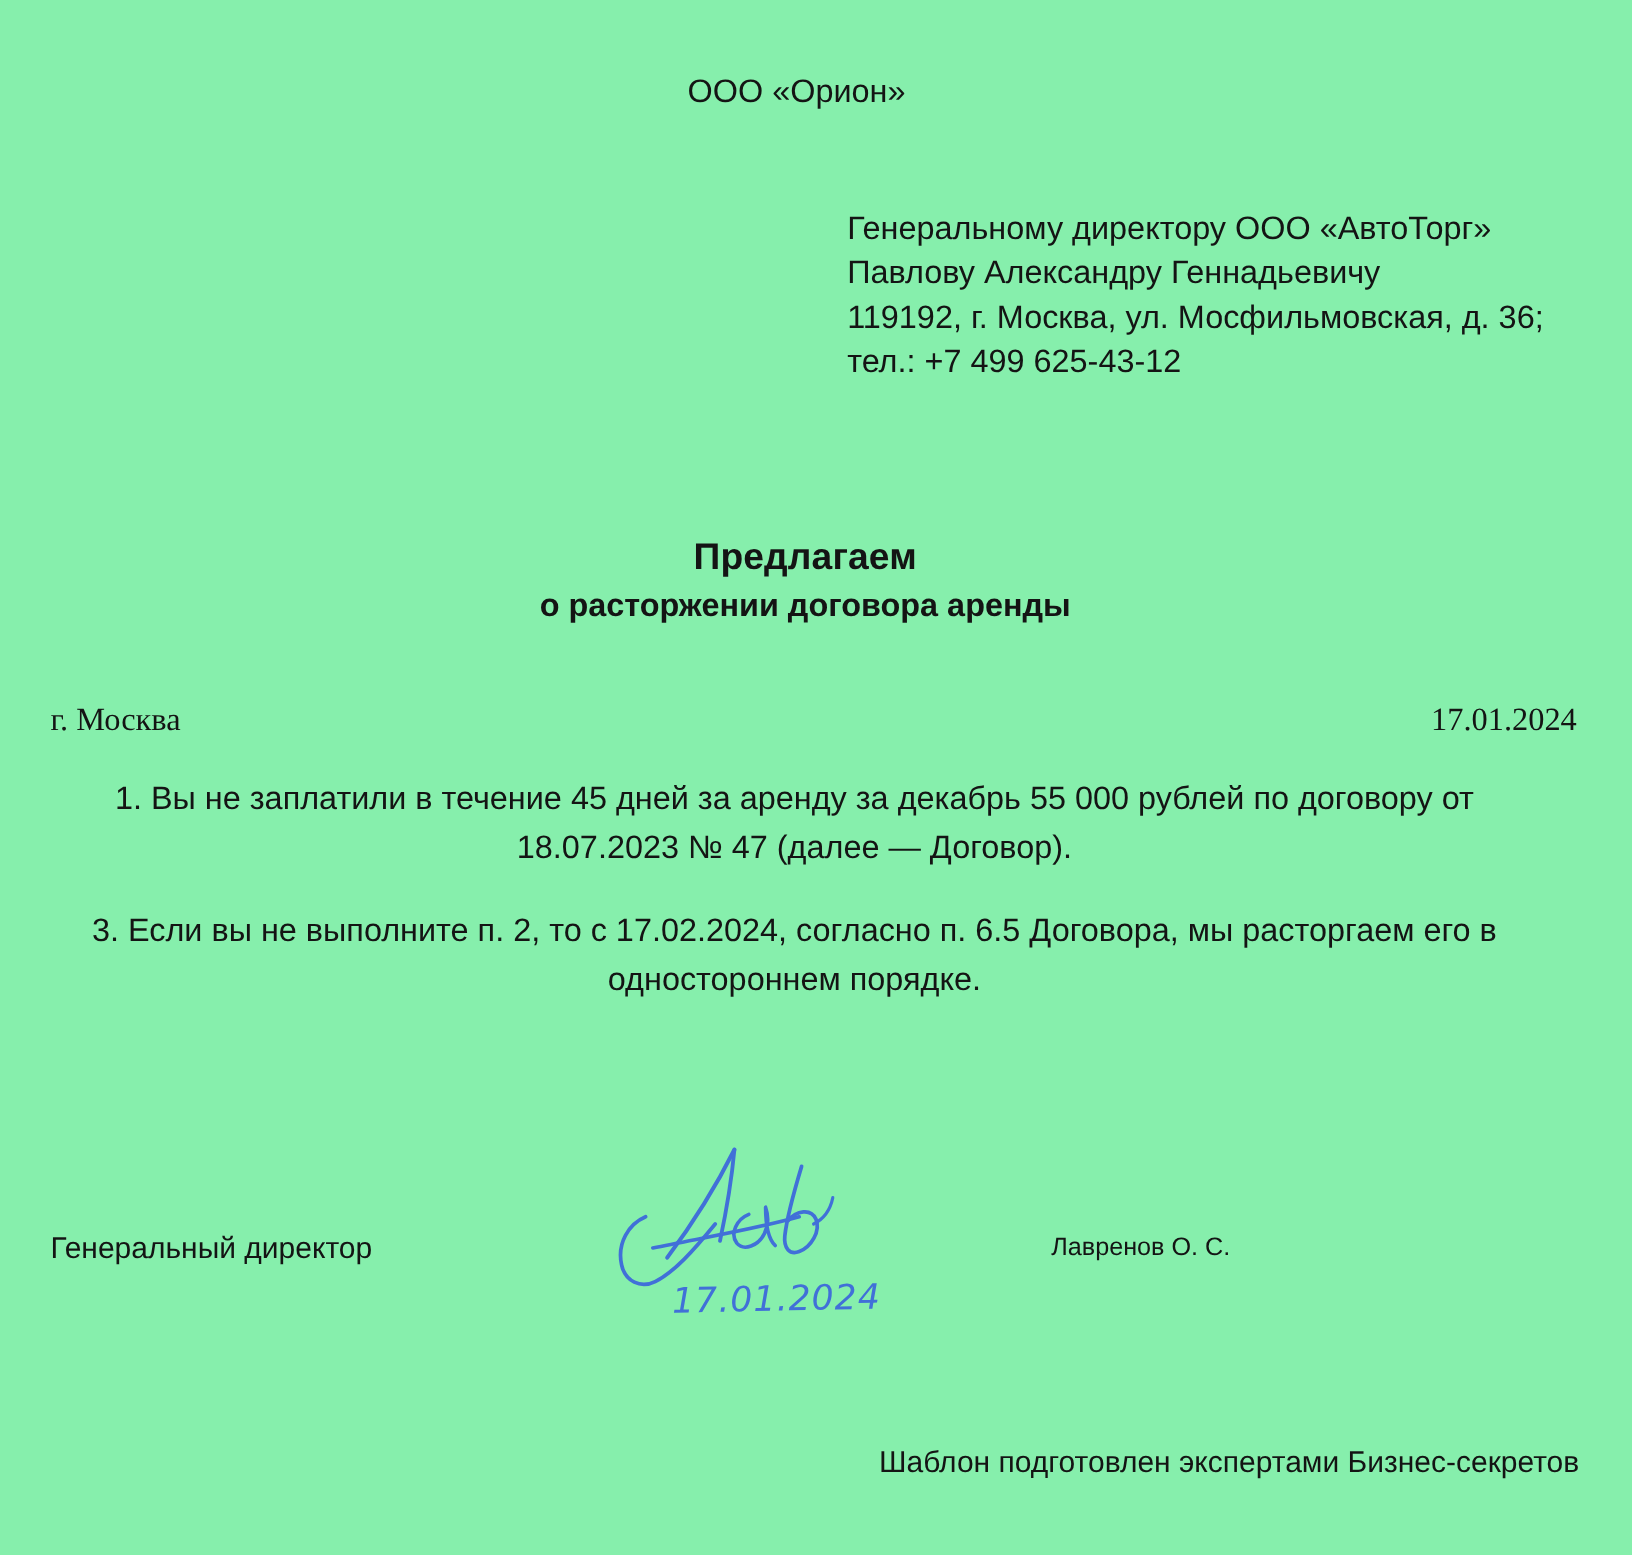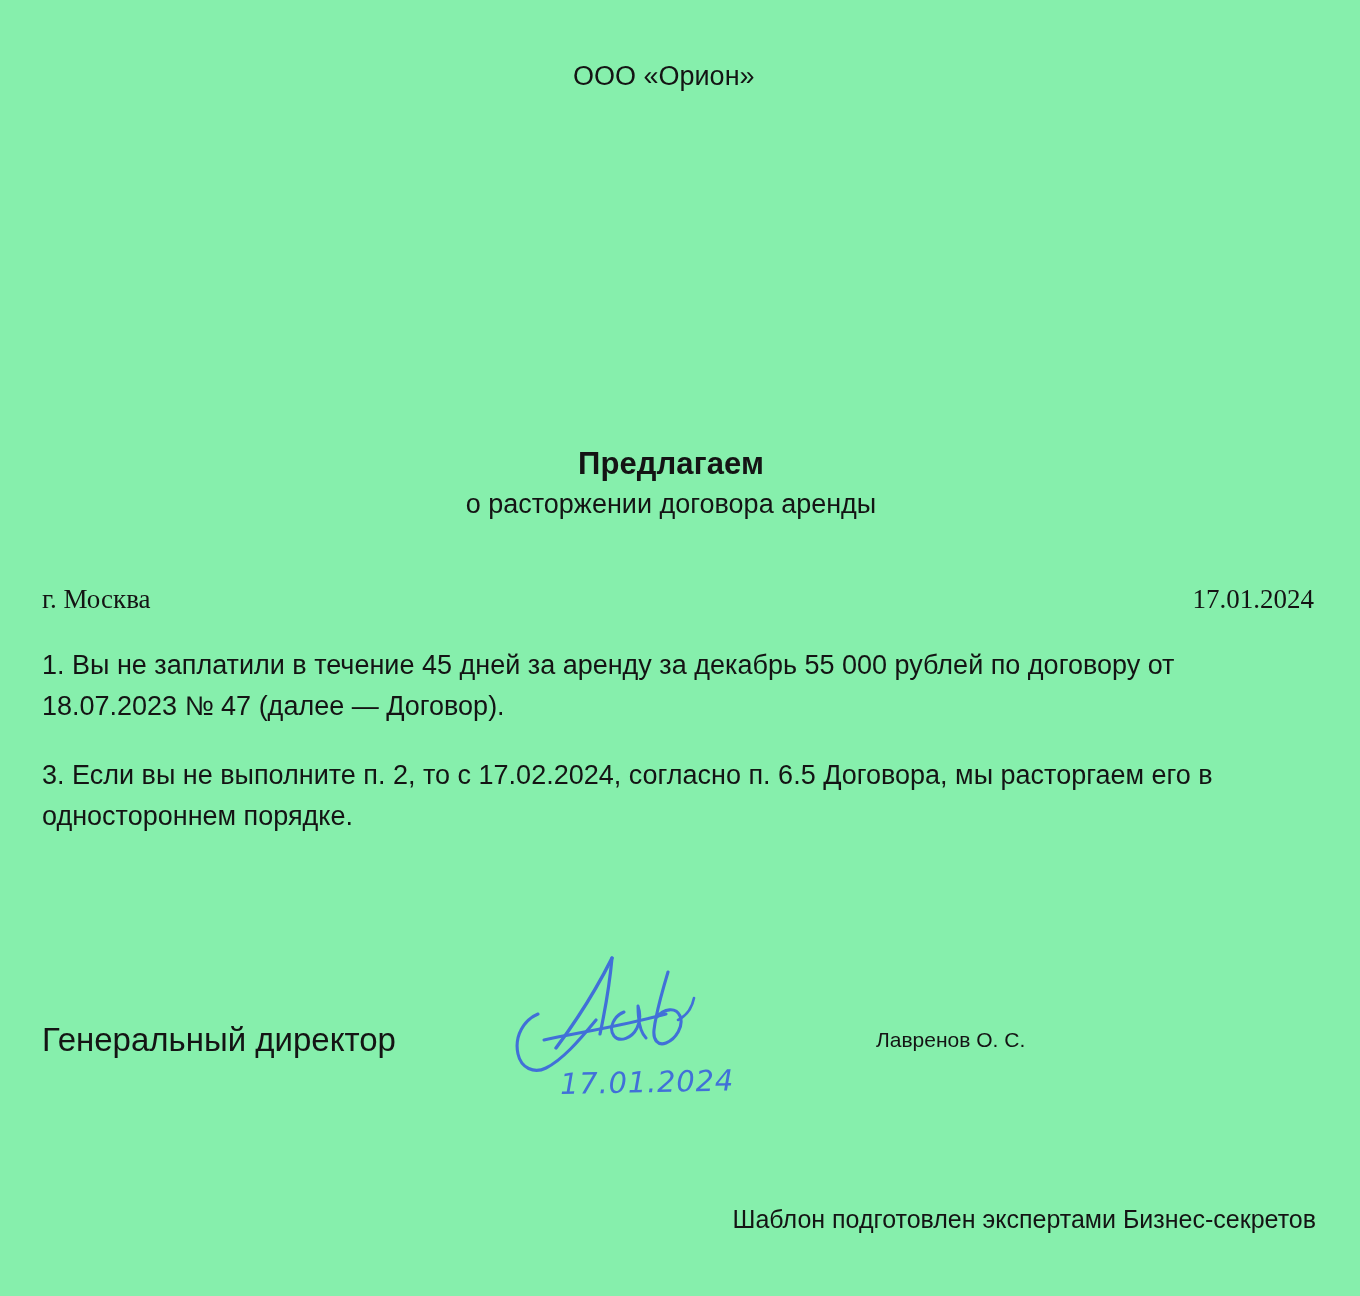--- a/index.html
+++ b/index.html
@@ -57,21 +57,21 @@
     display: block;
     font-size: 31px;
     font-weight: bold;
     line-height: 40px;
     letter-spacing: 0.1px;
     color: #141414;
   }
   .doc-subtitle {
     display: block;
     font-size: 27px;
-    font-weight: normal;
+    font-weight: bold;
     line-height: 36px;
     color: #141414;
     margin-top: 2px;
   }
 
   
   .place-date {
     position: absolute;
     left: 42px;
     top: 582px;
@@ -90,38 +90,38 @@
     position: absolute;
     left: 42px;
     top: 645px;
     width: 1240px;
   }
   .para {
     font-size: 27px;
     line-height: 41px;
     color: #141414;
     margin: 0 0 28px 0;
-    text-align: left;
+    text-align: center;
     white-space: pre-wrap;
   }
   .para:last-child { margin-bottom: 0; }
 
   
   .sign-row {
     position: absolute;
     left: 42px;
     top: 1023px;
     width: 1272px;
     height: 40px;
   }
   .sign-title {
     position: absolute;
     left: 0;
     top: 0;
-    font-size: 33px;
+    font-size: 25px;
     line-height: 34px;
     color: #141414;
     white-space: nowrap;
   }
   .sign-name {
     position: absolute;
     left: 834px;
     top: 0;
     font-size: 21px;
     line-height: 34px;
@@ -171,20 +171,26 @@
     white-space: nowrap;
   }
 </style>
 </head>
 <body>
 
 <div class="page">
 
   <div class="sender">ООО «Орион»</div>
 
+  <div class="addressee">
+    <span class="line">Генеральному директору ООО «АвтоТорг»</span>
+    <span class="line">Павлову Александру Геннадьевичу</span>
+    <span class="line">119192, г. Москва, ул. Мосфильмовская, д. 36;</span>
+    <span class="line">тел.: +7 499 625-43-12</span>
+  </div>
 
   <div class="title-block">
     <span class="doc-title">Предлагаем</span>
     <span class="doc-subtitle">о расторжении договора аренды</span>
   </div>
 
   <div class="place-date">
     <span>г. Москва</span>
     <span>17.01.2024</span>
   </div>

